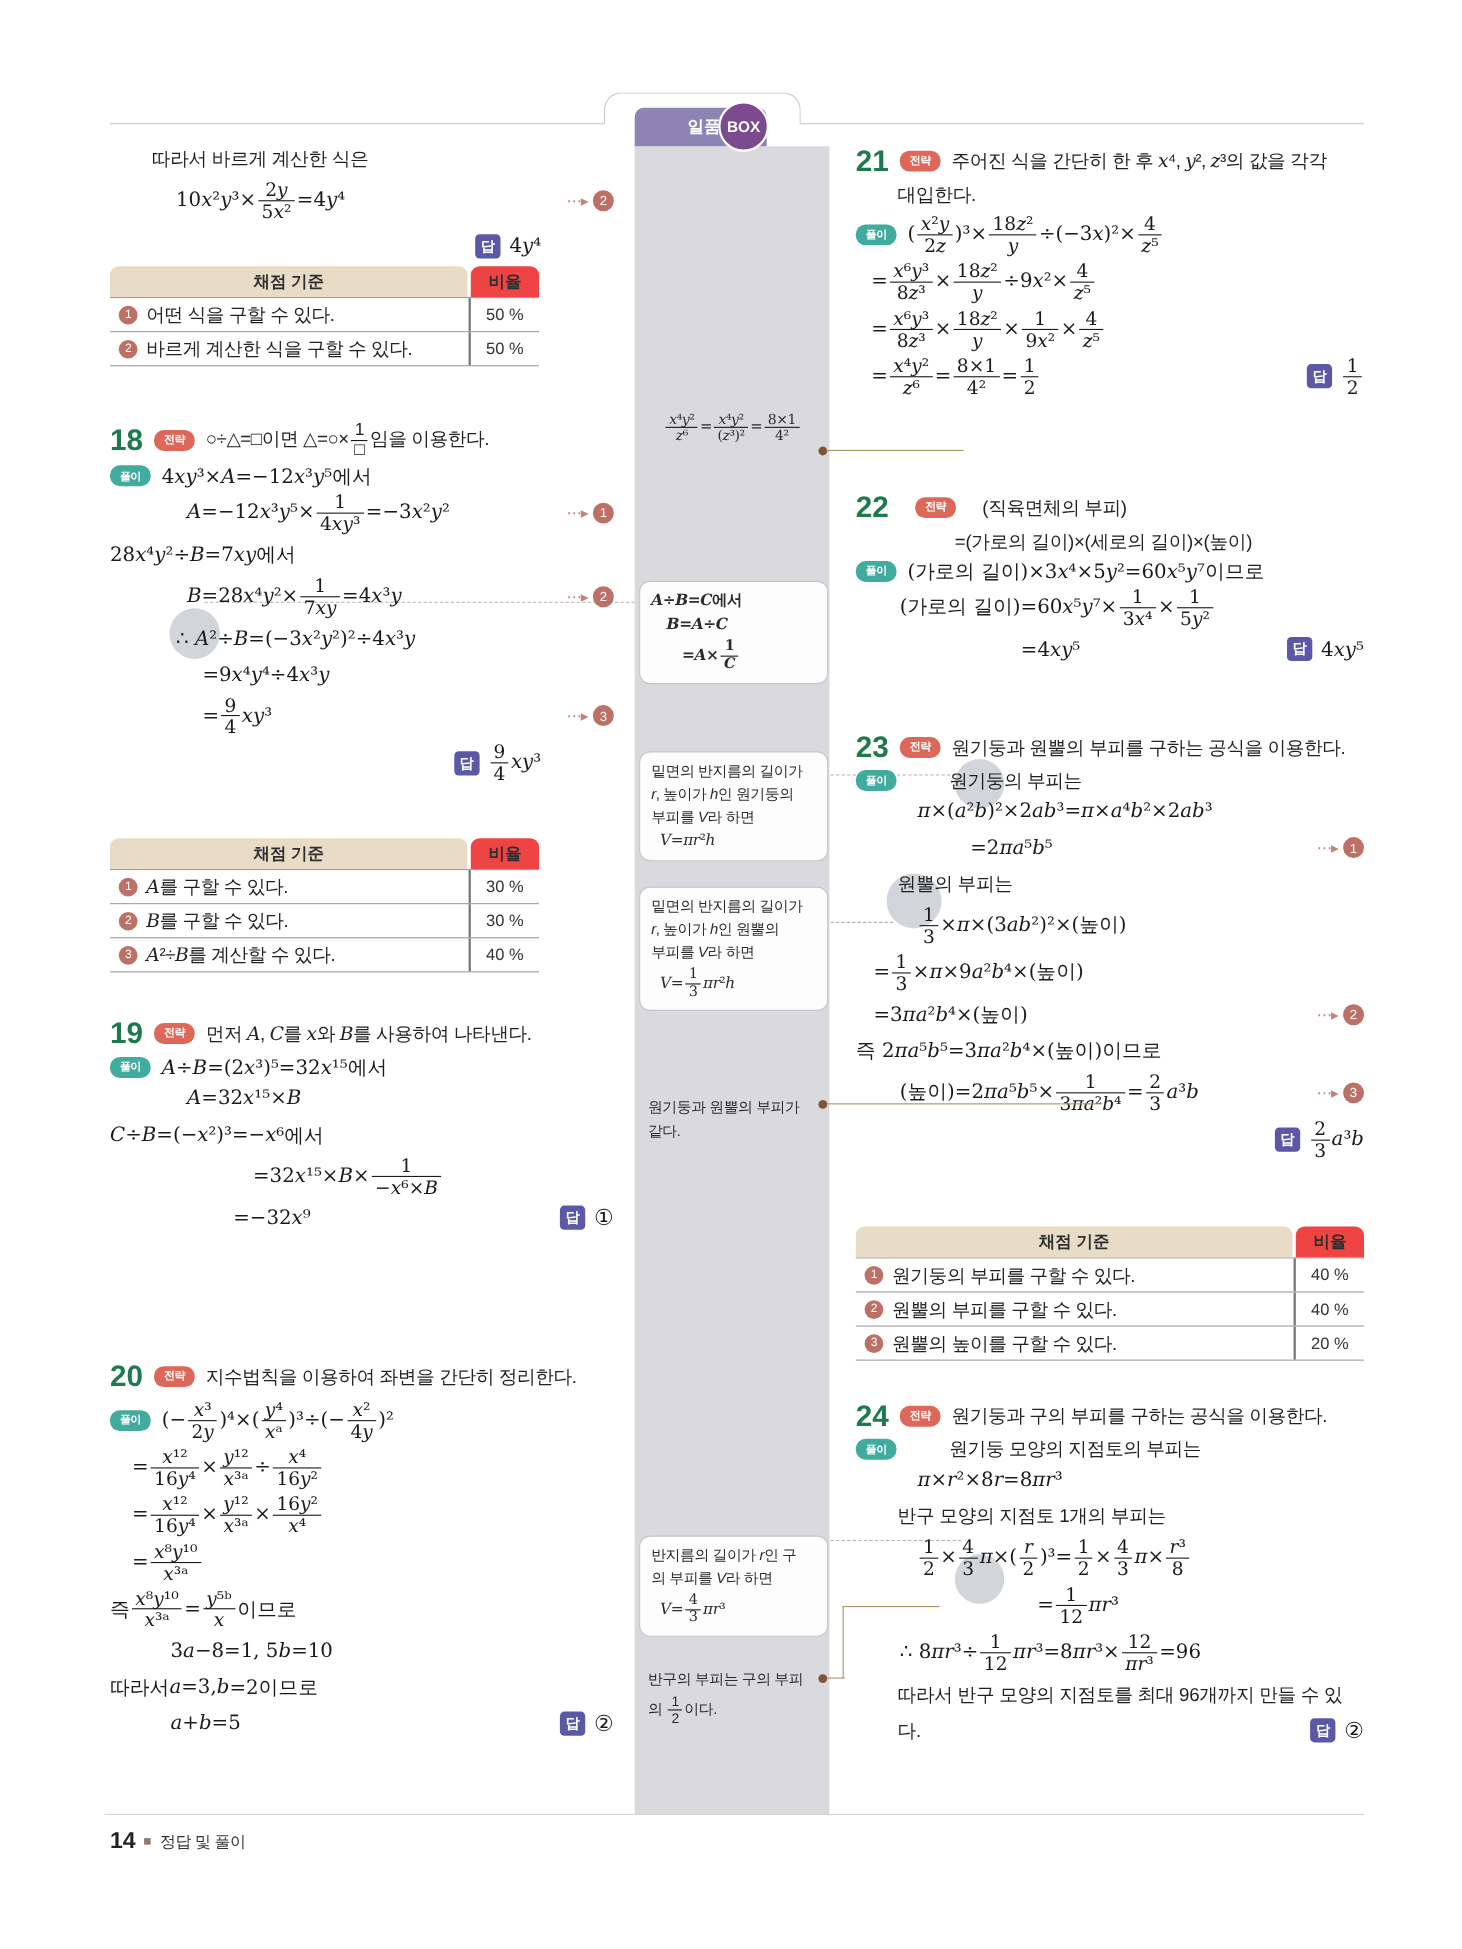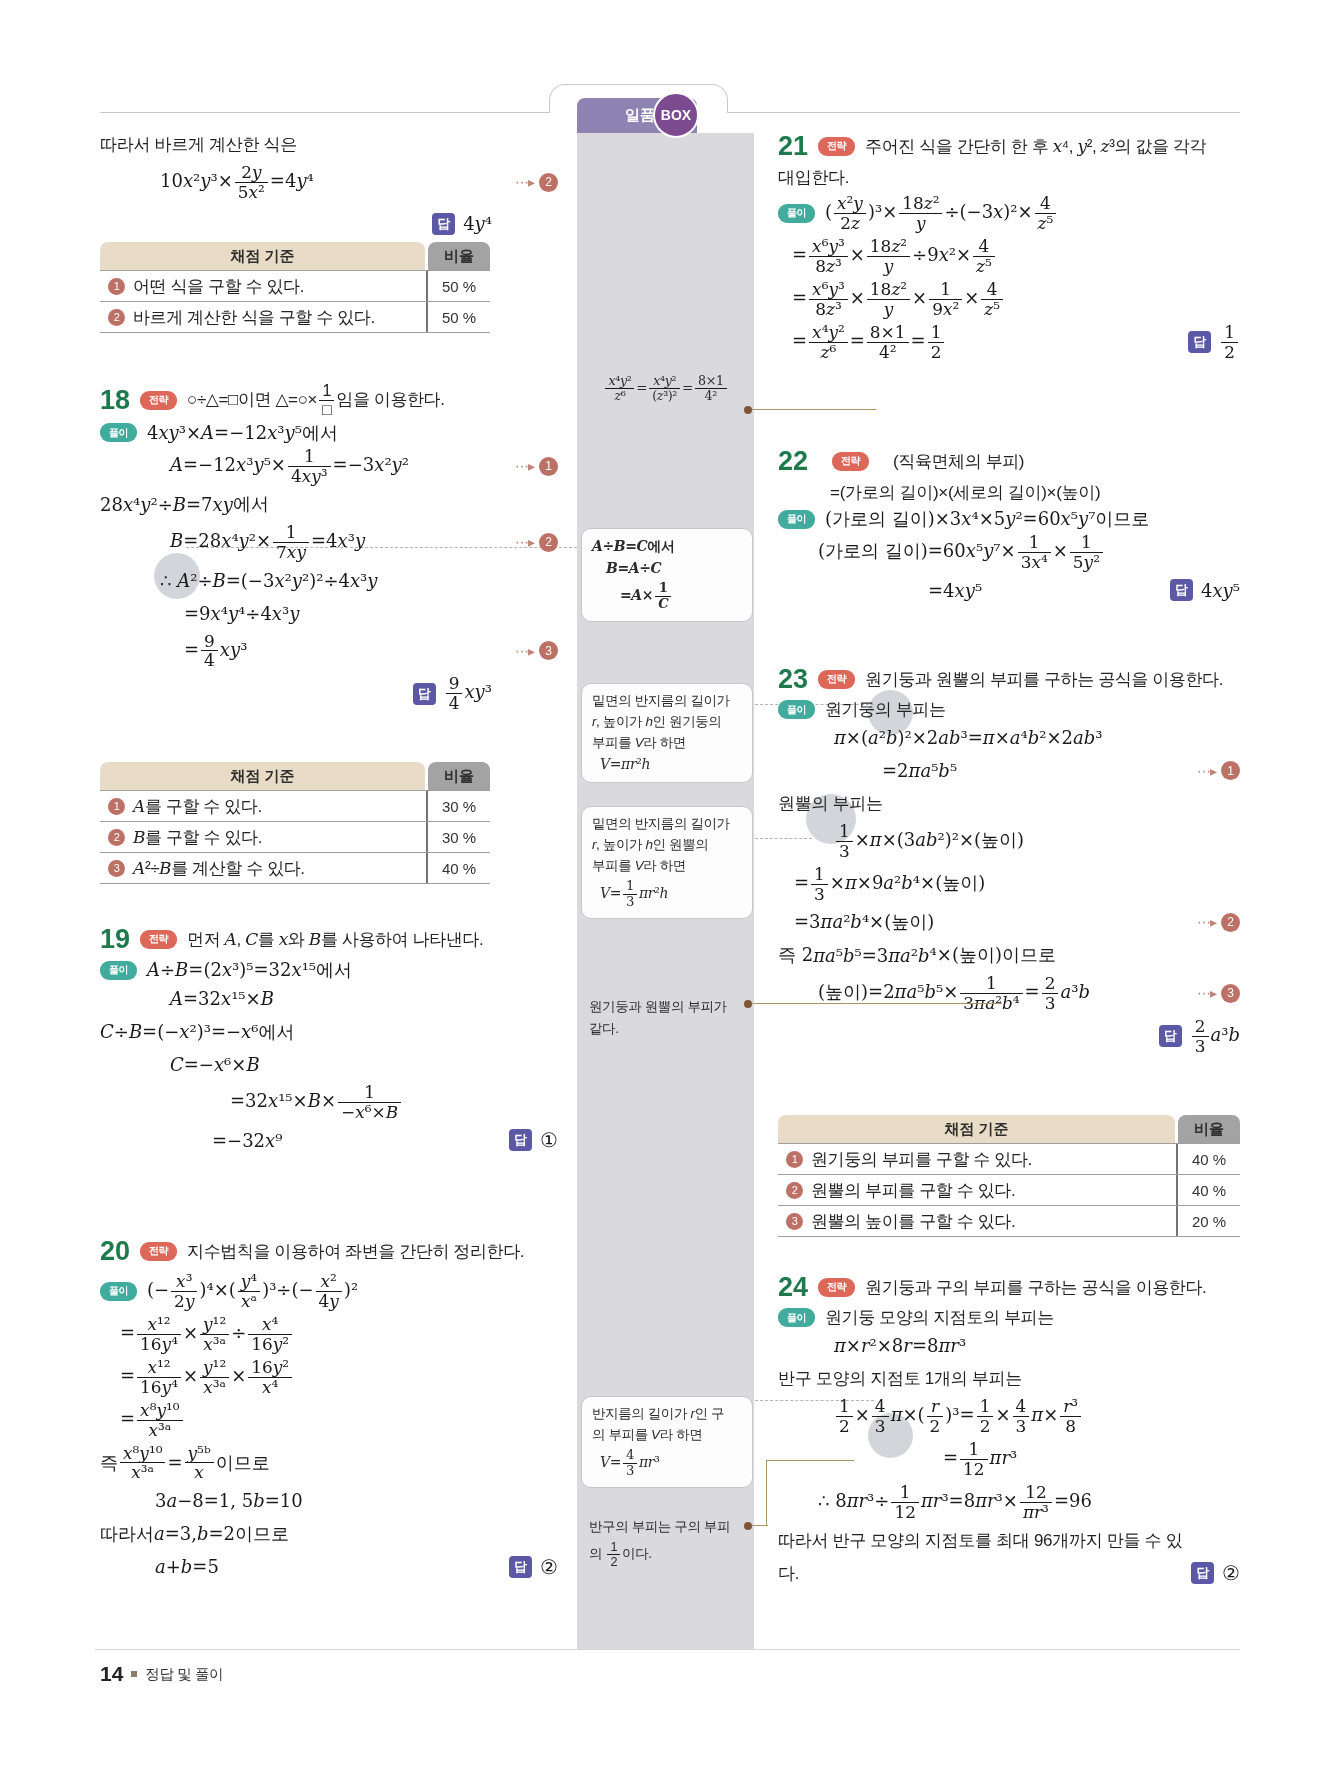--- a/index.html
+++ b/index.html
@@ -19,21 +19,21 @@
   
   .hl{position:absolute;border-radius:50%;background:#d2d6da;z-index:0;}
   .dash{position:absolute;border-top:1.6px dashed #b2b2b8;z-index:0;}
   .oline{position:absolute;border-top:1.6px solid #ab9462;z-index:2;}
   .ovline{position:absolute;border-left:1.6px solid #ab9462;z-index:2;}
   .odot{position:absolute;width:8px;height:8px;border-radius:50%;background:#7e5637;z-index:2;}
   
   .col{position:absolute;z-index:1;}
   .sec{position:absolute;left:0;width:100%;}
   
-  .k{font-size:17px;color:#1f1f1f;letter-spacing:-0.4px;}
+  .k{font-size:17px;color:#1f1f1f;letter-spacing:-0.4px;margin-left:38px;}
   .line{display:flex;align-items:center;min-height:33px;font-size:17px;letter-spacing:-0.3px;}
   .m{font-family:"DejaVu Serif","Liberation Serif",serif;font-size:18px;color:#1a1a1a;letter-spacing:0;}
   .m i, .mix i{font-family:"DejaVu Serif","Liberation Serif",serif;font-style:italic;}
   .mix{font-size:17px;letter-spacing:-0.4px;}
   .fr{display:inline-flex;flex-direction:column;text-align:center;vertical-align:middle;
       margin:2px 2px;line-height:1.12;font-size:0.94em;}
   .fn{padding:0 3px;}
   .fd{border-top:1.3px solid #1a1a1a;padding:0 3px;}
   
   .ph{display:flex;align-items:center;gap:10px;white-space:nowrap;min-height:38px;}
@@ -51,21 +51,21 @@
   .ansrow{display:flex;justify-content:flex-end;align-items:center;gap:8px;min-height:40px;}
   .ansin{margin-left:auto;display:flex;align-items:center;gap:8px;}
   .ansbadge{background:#5b59a5;color:#fff;font-size:13px;font-weight:bold;border-radius:4px;
             padding:2px 5px;flex:none;}
   .bigchoice{font-size:20px;}
   
   .grade{width:100%;}
   .ghead{display:flex;gap:3px;}
   .gh1{flex:1;background:#e9dcc6;border-radius:8px 8px 0 0;text-align:center;font-weight:bold;
        font-size:15px;padding:4.5px 0;color:#2e2e2e;}
-  .gh2{width:62px;background:#a3a3a3;border-radius:8px 8px 0 0;text-align:center;font-weight:bold;
+  .gh2{width:62px;background:#ef4444;border-radius:8px 8px 0 0;text-align:center;font-weight:bold;
        font-size:15px;padding:4.5px 0;color:#2e2e2e;}
   .gbody{border-top:1px solid #9f9f9f;}
   .grow{display:flex;border-bottom:1px solid #9f9f9f;align-items:stretch;min-height:30px;}
   .gc{flex:1;display:flex;gap:8px;align-items:center;padding-left:8px;font-size:15px;letter-spacing:-0.4px;}
   .gp{width:62px;border-left:2px solid #737373;display:flex;align-items:center;justify-content:center;
       font-size:15px;color:#333;}
   
   .sbox{position:absolute;background:#fdfdfd;border:1.6px solid #c6c6cb;border-radius:10px;
         padding:7px 10px;font-size:13.5px;letter-spacing:-0.4px;line-height:1.55;z-index:1;color:#2b2b2b;}
   .sbox .bm{font-family:"DejaVu Serif","Liberation Serif",serif;font-size:14px;}
@@ -308,23 +308,20 @@
         <span class="mix">먼저 <i>A</i>, <i>C</i>를 <i>x</i>와 <i>B</i>를 사용하여 나타낸다.</span>
       </div>
       <div class="solrow">
         <span class="pill sol">풀이</span>
         <span class="m"><i>A</i>÷<i>B</i>=(2<i>x</i>³)⁵=32<i>x</i>¹⁵에서</span>
       </div>
       <div class="line m">
           <span class="ind1"><i>A</i>=32<i>x</i>¹⁵×<i>B</i></span>
         </div>
       <div class="line m"><i>C</i>÷<i>B</i>=(−<i>x</i>²)³=−<i>x</i>⁶에서</div>
-      <div class="line m">
-          <span class="ind1"><i>C</i>=−<i>x</i>⁶×<i>B</i></span>
-        </div>
       <div class="line m">
           <span style="margin-left:130px;">=32<i>x</i>¹⁵×<i>B</i>×<span class="fr">
               <span class="fn">1</span>
               <span class="fd">−<i>x</i>⁶×<i>B</i></span>
             </span></span>
         </div>
       <div class="line m">
           <span style="margin-left:112px;">=−32<i>x</i>⁹</span>
         <span class="ansin">
           <span class="ansbadge">답</span>

